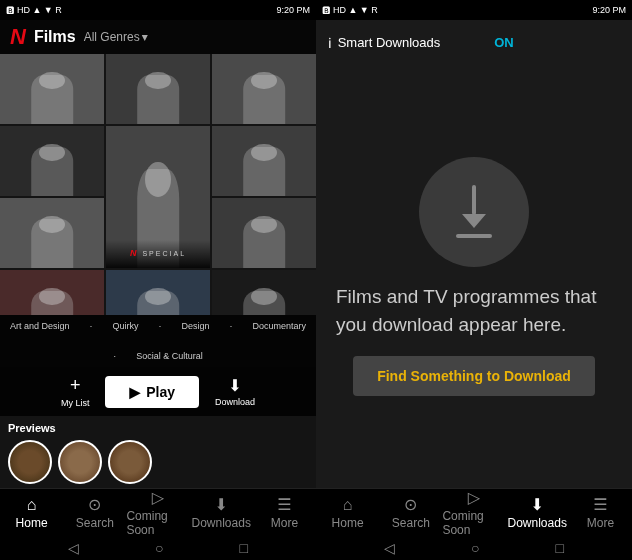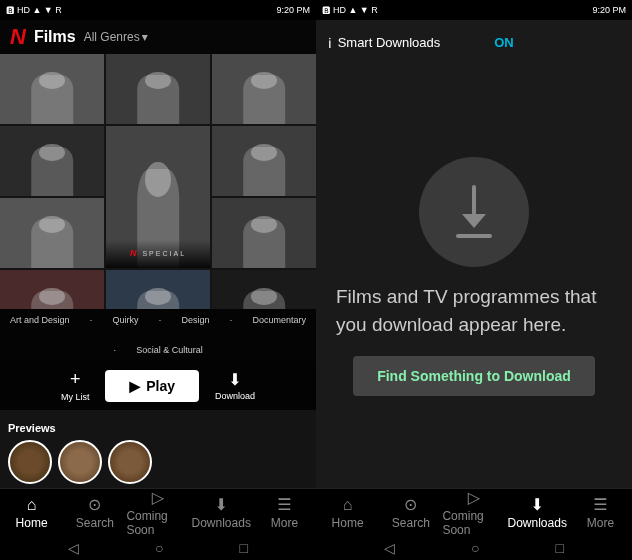--- a/index.html
+++ b/index.html
@@ -215,21 +215,21 @@
       border-radius: 4px;
       font-size: 14px;
       font-weight: 600;
       cursor: pointer;
       display: flex;
       align-items: center;
       gap: 6px;
     }
 
     .previews-section {
-      padding: 12px 8px 4px;
+      padding: 6px 8px 4px;
       background: #141414;
     }
 
     .previews-label {
       color: #fff;
       font-size: 11px;
       font-weight: 600;
       margin-bottom: 6px;
     }
 
@@ -397,21 +397,21 @@
     .empty-downloads-text {
       color: #ccc;
       font-size: 19px;
       text-align: left;
       line-height: 1.5;
     }
 
     .find-download-btn {
       background: #444;
       border: none;
-      color: #86efac;
+      color: #eab308;
       padding: 12px 24px;
       font-size: 14px;
       font-weight: 600;
       border-radius: 4px;
       cursor: pointer;
       white-space: nowrap;
     }
 
     .right-bottom-nav {
       display: flex;

